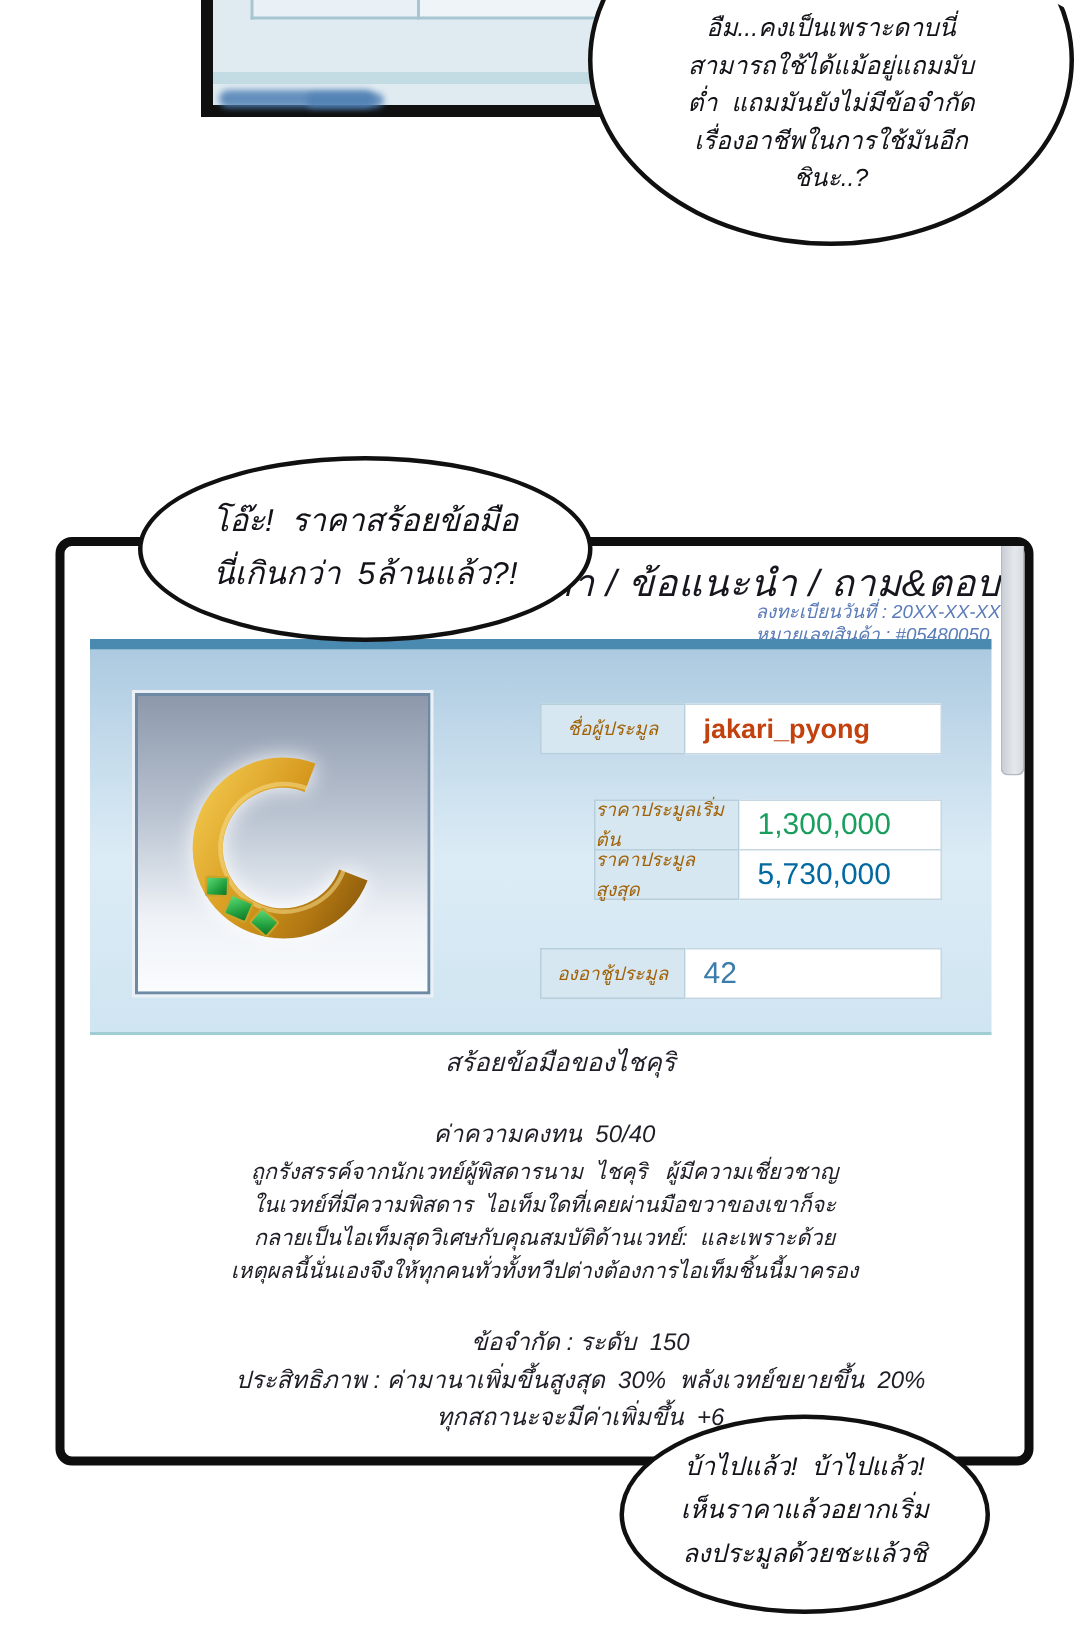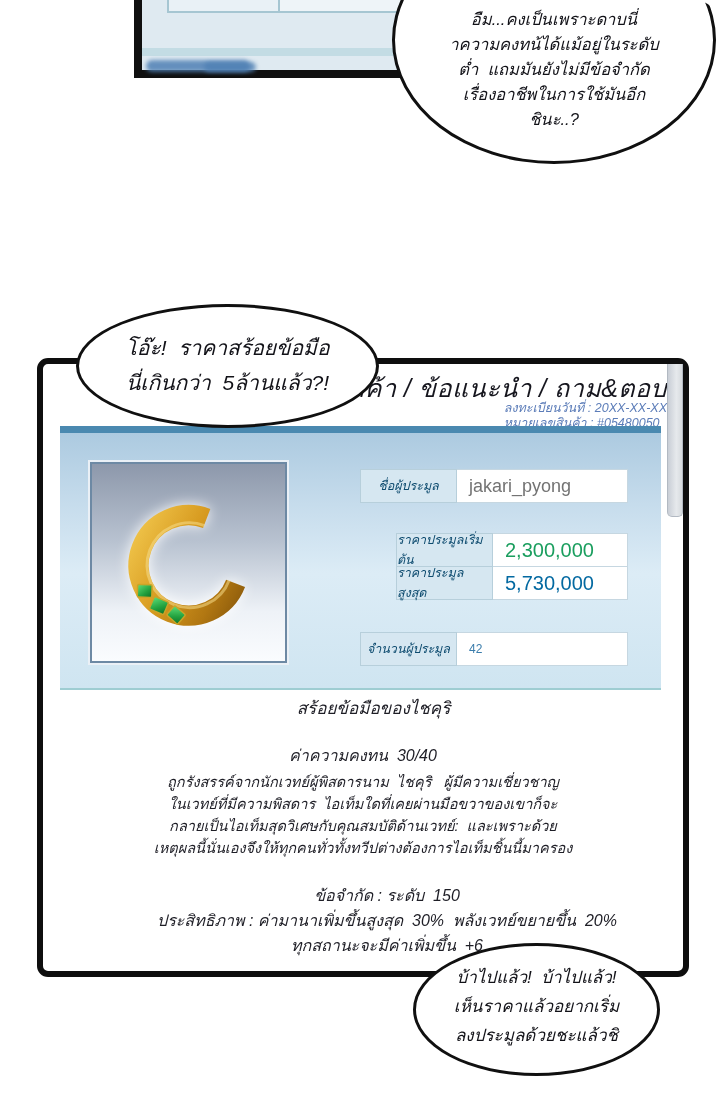--- a/index.html
+++ b/index.html
@@ -25,21 +25,21 @@
   .tw-blur2  { position:absolute; left:62px; top:62px; width:52px; height:10px;
                background:#4f80b4; border-radius:5px; filter:blur(2.2px); opacity:.8; }
 
   
   .bubble {
     position:absolute; background:#ffffff; border:3px solid #101010; border-radius:50%;
     z-index:6; text-align:center; color:#121218; font-style:italic; font-weight:500;
   }
   .bubble-top    { left:392px; top:-84px; width:324px; height:248px; z-index:5; }
   .bubble-top .txt    { padding-top:88px; font-size:16.5px; line-height:25px; }
-  .bubble-middle { left:76px;  top:304px; width:303px; height:124px; }
+  .bubble-middle { left:92px;  top:304px; width:303px; height:124px; }
   .bubble-middle .txt { padding-top:23px; font-size:21px; line-height:35px; }
   .bubble-bottom { left:413px; top:943px; width:247px; height:133px; }
   .bubble-bottom .txt { padding-top:17px; font-size:17px; line-height:29px; }
 
   
   .panel {
     position:absolute; left:37px; top:358px; width:652px; height:619px;
     background:#ffffff; border:6px solid #0e0e0e; border-radius:11px; z-index:2;
   }
   .panel-nav {
@@ -70,29 +70,29 @@
 
   .frow { position:absolute; left:300px; width:268px; display:flex; }
   .frow-1 { top:36px;  height:34px; }
   .frow-4 { top:199px; height:34px; }
   .fgroup { position:absolute; left:300px; top:100px; width:268px; }
   .fgroup .frow-g { position:relative; left:0; width:268px; height:34px; display:flex;padding-left:36px; }
   .fgroup .frow-g + .frow-g { margin-top:-1px; }
   .flabel {
     width:97px; background:#d6e7f1; border:1px solid #b7cfdb;
     display:flex; align-items:center; justify-content:center;
-    font-size:12.5px; font-style:italic; color:#0c4a6e;
+    font-size:12.5px; font-style:italic; color:#a16207;
   }
   .fvalue {
     flex:1; background:#ffffff; border:1px solid #c6d7e1; border-left:none;
     display:flex; align-items:center; padding-left:12px; font-weight:500;
   }
   .fv-name  { font-size:18px; }
   .fv-price { font-size:20px; }
-  .fv-count { font-size:12px; }
+  .fv-count { font-size:20px; }
 
   .desc {
     position:absolute; left:0; top:330px; width:100%; text-align:center;
     font-style:italic; color:#1e1e26;
   }
   .desc-title   { font-size:17px; margin-bottom:22px; font-weight:500;padding-left:21px; }
   .desc-dur     { font-size:16px; margin-bottom:3px; }
   .desc-lore    { font-size:14.5px; line-height:22px; }
   .desc-spacer  { height:24px; }
   .desc-stat    { font-size:16px; line-height:25px;padding-left:48px; }
@@ -106,21 +106,21 @@
     <div class="tw-cell-a"></div>
     <div class="tw-cell-b"></div>
     <div class="tw-band"></div>
     <div class="tw-blur"></div>
     <div class="tw-blur2"></div>
   </div>
 
   <div class="bubble bubble-top">
     <div class="txt">
       <div class="pre">อืม...คงเป็นเพราะดาบนี่</div>
-      <div class="pre">าความคงทน้ได้แม้อยู่ในระดับ</div>
+      <div class="pre">สามารถใช้ได้แม้อยู่แถมมับ</div>
       <div class="pre">ต่ำ  แถมมันยังไม่มีข้อจำกัด</div>
       <div class="pre">เรื่องอาชีพในการใช้มันอีก</div>
       <div class="pre">ชินะ..?</div>
     </div>
   </div>
 
   <div class="panel">
     <div class="panel-nav pre">ลูกค้า / ข้อแนะนำ / ถาม&amp;ตอบ</div>
     <div class="panel-reg">
       <div class="pre">ลงทะเบียนวันที่ : 20XX-XX-XX</div>
@@ -152,43 +152,43 @@
               <rect x="42" y="111" width="15" height="13" rx="1.5" transform="rotate(16 49 117)" fill="url(#gem)" stroke="#caa428" stroke-width="1.5"></rect>
               <rect x="52" y="129" width="16" height="14" rx="1.5" transform="rotate(37 60 136)" fill="url(#gem)" stroke="#caa428" stroke-width="1.5"></rect>
               <rect x="68" y="143" width="15" height="13" rx="1.5" transform="rotate(55 75 149)" fill="url(#gem)" stroke="#caa428" stroke-width="1.5"></rect>
             </g>
           </g>
         </svg>
       </div>
 
       <div class="frow frow-1">
         <div class="flabel pre">ชื่อผู้ประมูล</div>
-        <div class="fvalue fv-name pre" style="color: #737373;">jakari_pyong</div>
+        <div class="fvalue fv-name pre" style="color: #c2410c; font-weight: bold;">jakari_pyong</div>
       </div>
 
       <div class="fgroup">
         <div class="frow-g">
           <div class="flabel pre">ราคาประมูลเริ่มต้น</div>
-          <div class="fvalue fv-price pre" style="color: rgb(26, 158, 94);">2,300,000</div>
+          <div class="fvalue fv-price pre" style="color: rgb(26, 158, 94);">1,300,000</div>
         </div>
         <div class="frow-g">
           <div class="flabel pre">ราคาประมูลสูงสุด</div>
           <div class="fvalue fv-price pre" style="color: #0369a1;">5,730,000</div>
         </div>
       </div>
 
       <div class="frow frow-4">
-        <div class="flabel pre">จำนวนผู้ประมูล</div>
+        <div class="flabel pre">องอาชู้ประมูล</div>
         <div class="fvalue fv-count pre" style="color: rgb(58, 124, 171);">42</div>
       </div>
     </div>
 
     <div class="desc">
       <div class="desc-title pre">สร้อยข้อมือของไชคุริ</div>
-      <div class="desc-dur pre">ค่าความคงทน  30/40</div>
+      <div class="desc-dur pre">ค่าความคงทน  50/40</div>
       <div class="desc-lore pre">ถูกรังสรรค์จากนักเวทย์ผู้พิสดารนาม  ไชคุริ   ผู้มีความเชี่ยวชาญ</div>
       <div class="desc-lore pre">ในเวทย์ที่มีความพิสดาร  ไอเท็มใดที่เคยผ่านมือขวาของเขาก็จะ</div>
       <div class="desc-lore pre">กลายเป็นไอเท็มสุดวิเศษกับคุณสมบัติด้านเวทย์:  และเพราะด้วย</div>
       <div class="desc-lore pre">เหตุผลนี้นั่นเองจึงให้ทุกคนทั่วทั้งทวีปต่างต้องการไอเท็มชิ้นนี้มาครอง</div>
       <div class="desc-spacer"></div>
       <div class="desc-stat pre">ข้อจำกัด : ระดับ  150</div>
       <div class="desc-stat pre">ประสิทธิภาพ : ค่ามานาเพิ่มขึ้นสูงสุด  30%  พลังเวทย์ขยายขึ้น  20%</div>
       <div class="desc-stat pre">ทุกสถานะจะมีค่าเพิ่มขึ้น  +6</div>
     </div>
   </div>

